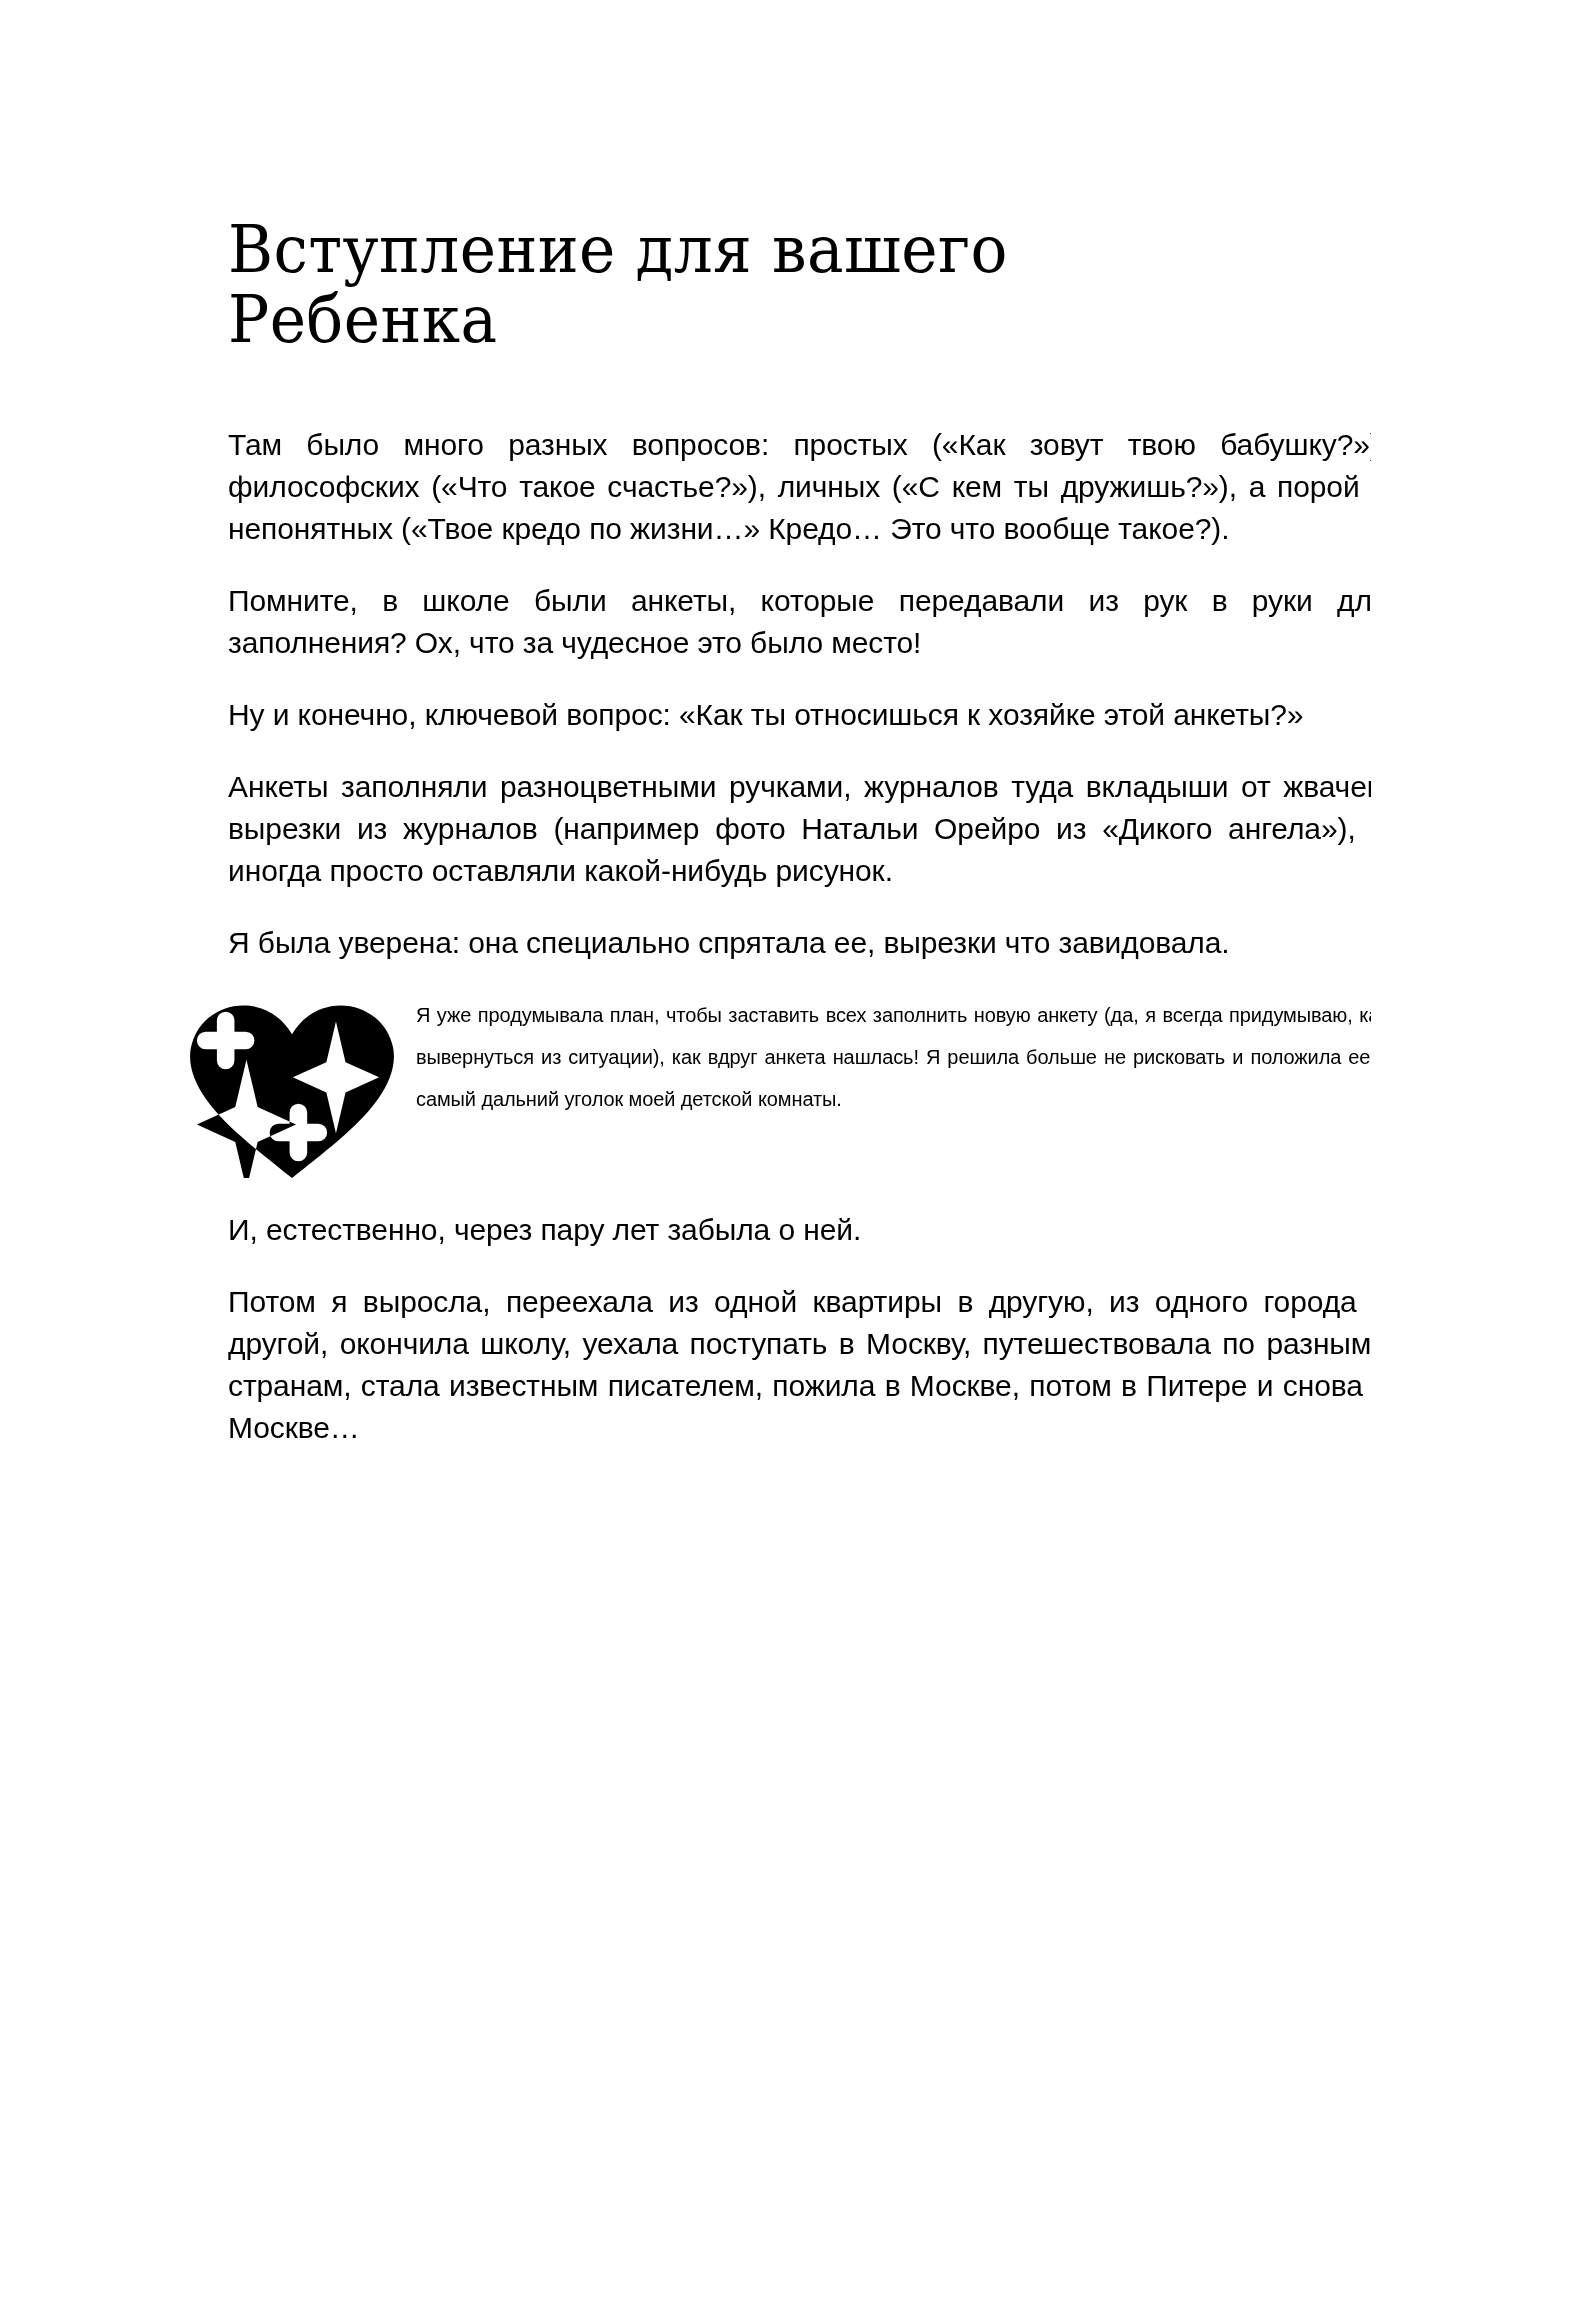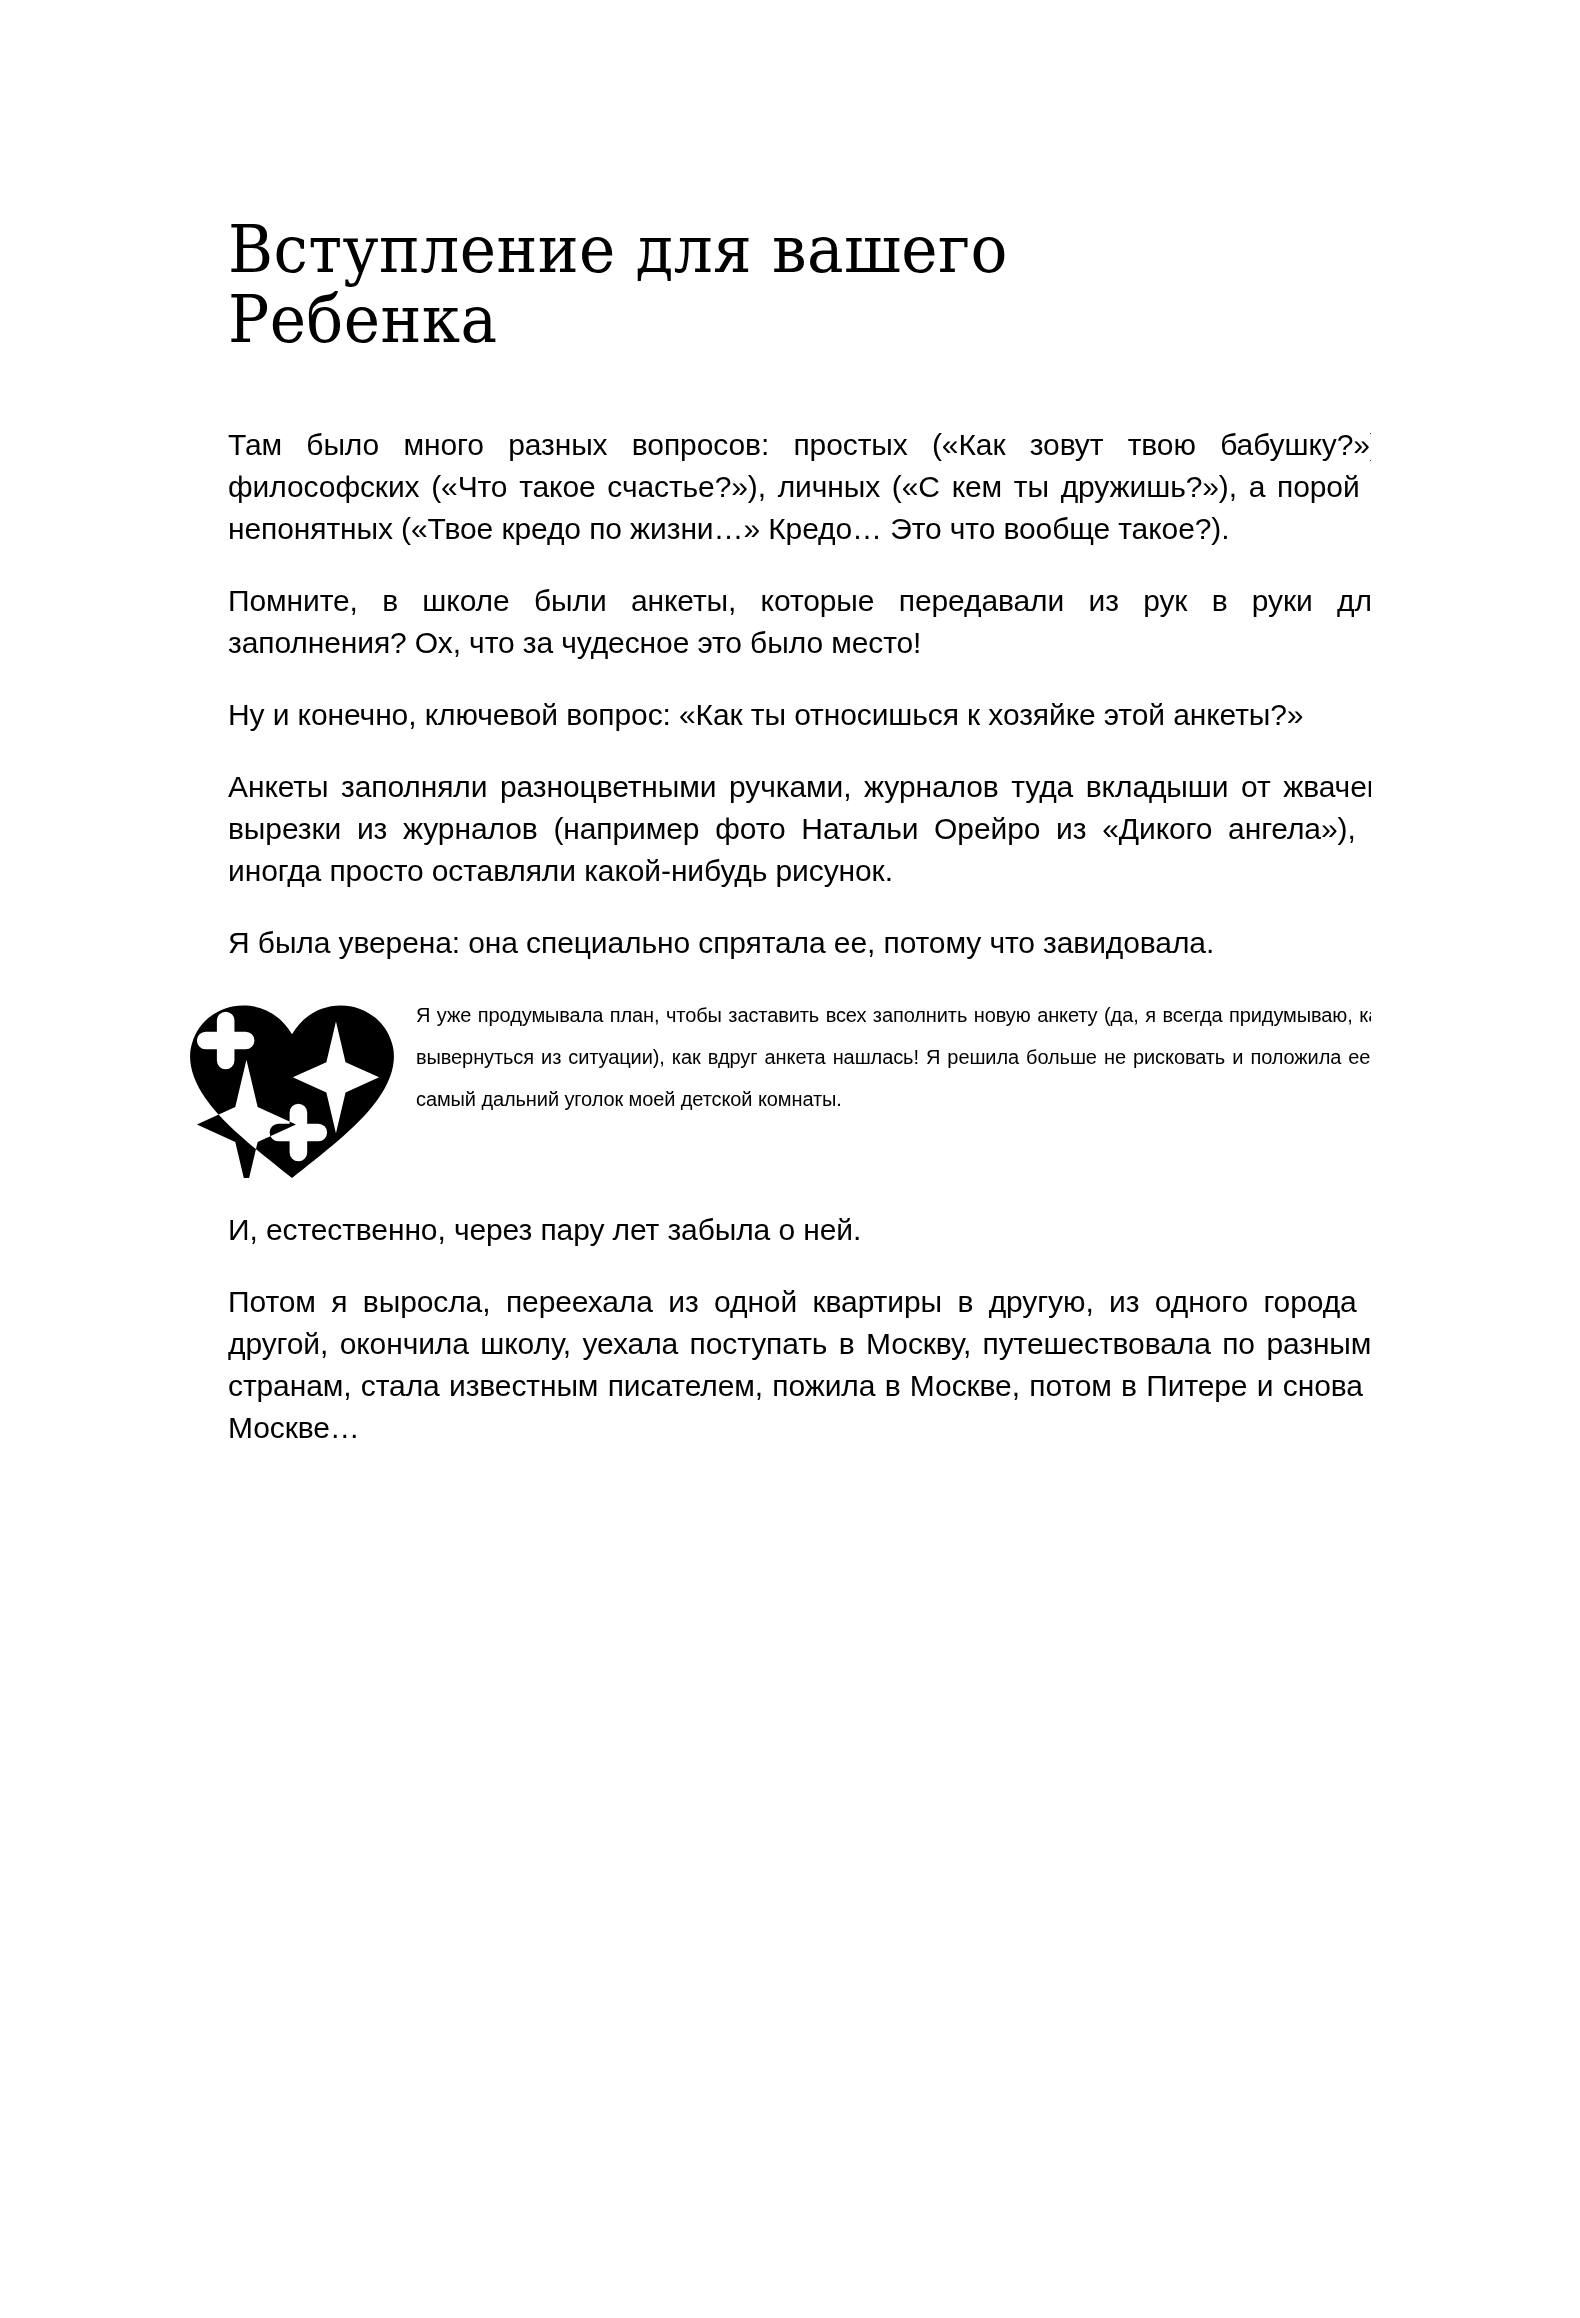--- a/index.html
+++ b/index.html
@@ -116,21 +116,21 @@
 
       <p class="para">Там было много разных вопросов: простых («Как зовут твою бабушку?»), философских («Что такое счастье?»), личных («С кем ты дружишь?»), а порой и непонятных («Твое кредо по жизни…» Кредо… Это что вообще такое?).</p>
 
       <p class="para">Помните, в школе были анкеты, которые передавали из рук в руки для заполнения? Ох, что за чудесное это было место!</p>
 
       <p class="para">Ну и конечно, ключевой вопрос: «Как ты относишься к хозяйке этой анкеты?»</p>
 
       <p class="para">Анкеты заполняли разноцветными ручками, журналов туда вкладыши от жвачек, вырезки из журналов (например фото Натальи Орейро из «Дикого ангела»), а иногда просто оставляли какой-нибудь рисунок.</p>
 
 
-      <p class="para">Я была уверена: она специально спрятала ее, потому что завидовала.</p>
+      <p class="para">Я была уверена: она специально спрятала ее, вырезки что завидовала.</p>
 
       <div class="heart-para-wrap clearfix">
         <div class="heart-figure">
           <svg viewBox="0 0 262 224" xmlns="http://www.w3.org/2000/svg" aria-hidden="true">
             <path fill="#000000" fill-rule="evenodd" d="
               M131 224
               C 96 196, 48 160, 24 126
               C 4 98, 0 74, 6 55
               C 15 25, 42 8, 70 8
               C 96 8, 118 22, 131 44

